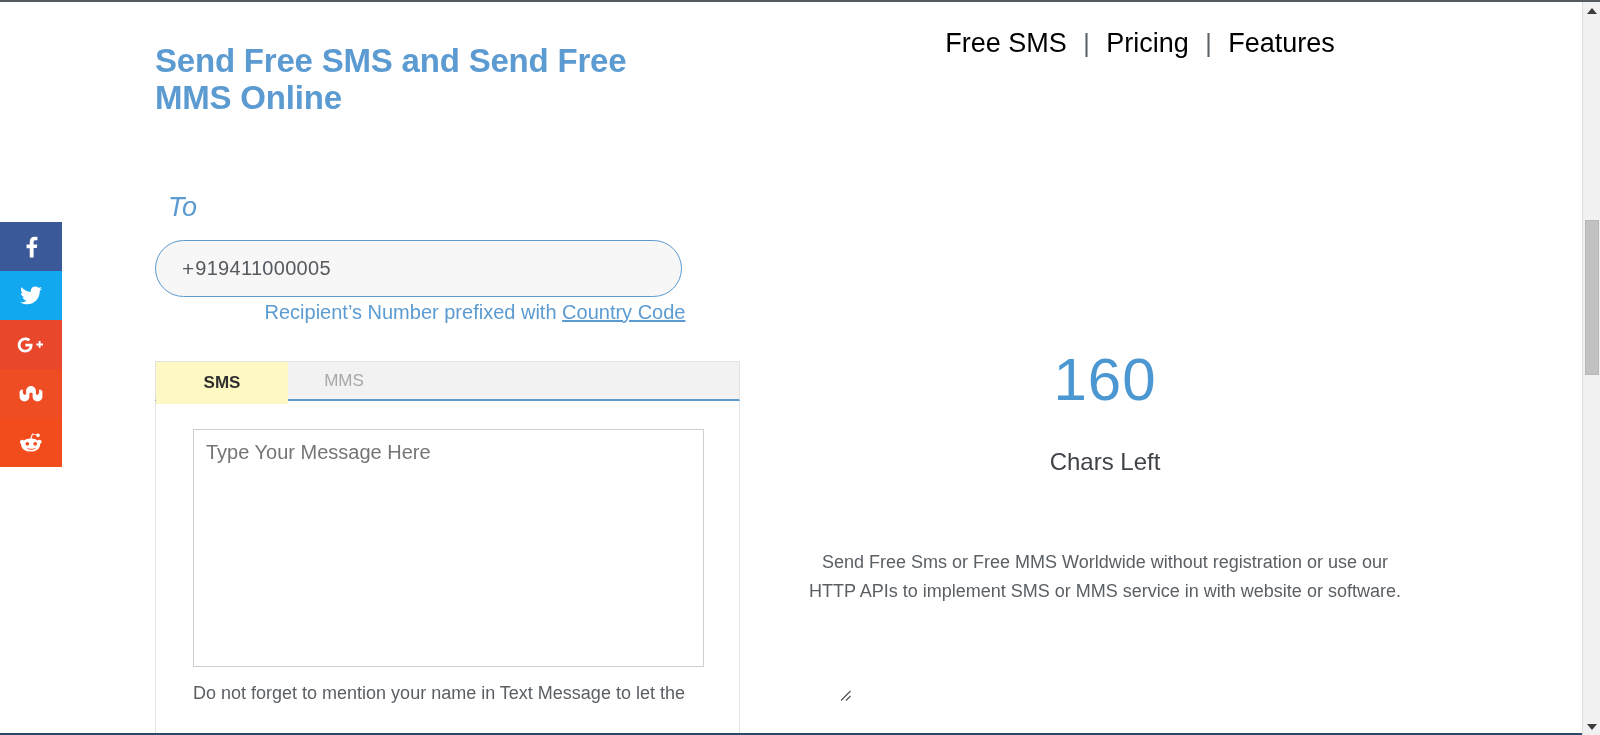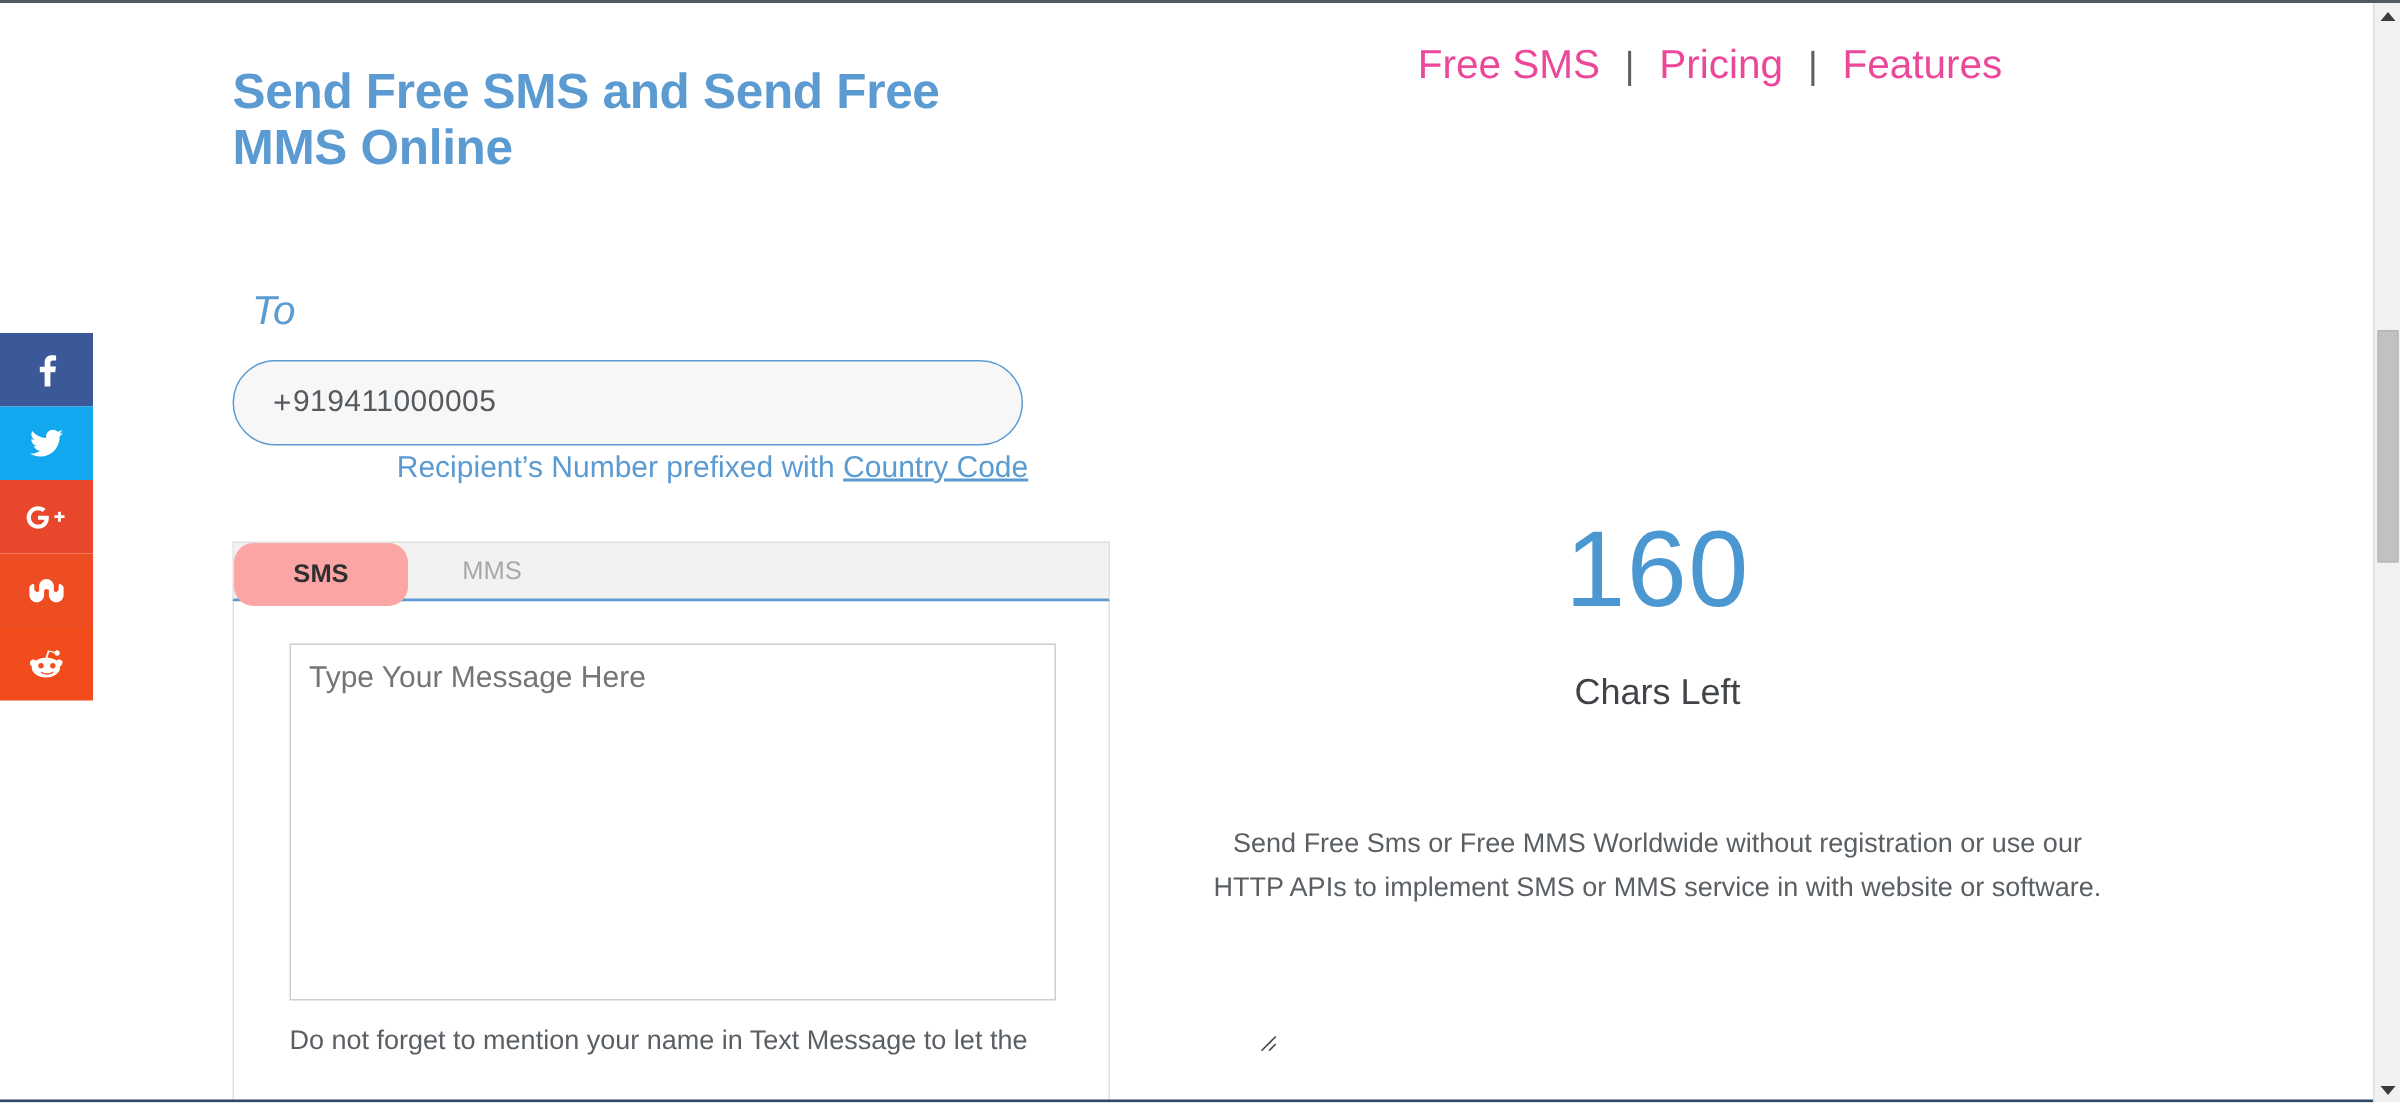--- a/index.html
+++ b/index.html
@@ -53,21 +53,21 @@
     text-align: center;
     padding-top: 8px;
   }
   .nav-row {
     font-size: 27px;
     line-height: 66px;
     color: #4a97d2;
     white-space: nowrap;
   }
   .nav-link {
-    color: #ec4899;
+    color: #000000;
     text-decoration: none;
     cursor: pointer;
   }
   .nav-sep {
     color: #5a5f64;
     padding: 0 9px;
     font-size: 25px;
   }
 
   
@@ -146,27 +146,26 @@
   }
   .tab {
     display: flex;
     align-items: center;
     justify-content: center;
     font-size: 17px;
     cursor: pointer;
     user-select: none;
   }
   .tab.active {
-    width: 116px;
-    background: #fca5a5;
+    width: 132px;
+    background: #fef9c3;
     color: #2f2f2f;
     font-weight: bold;
     margin-bottom: -2px;
     height: 42px;
-    border-radius: 13px;
   }
   .tab.inactive {
     width: 112px;
     color: #a8a8a8;
     background: transparent;
   }
   #tab-panel {
     border-left: 1px solid #e2e2e2;
     border-right: 1px solid #e2e2e2;
     background: #ffffff;
@@ -203,21 +202,21 @@
   }
 
   
   #right-col {
     position: absolute;
     left: 790px; top: 330px;
     width: 630px;
     text-align: center;
   }
   #chars-count {
-    font-size: 72px;
+    font-size: 60px;
     line-height: 96px;
     color: #4a97d2;
     font-weight: normal;
     letter-spacing: 1px;
   }
   #chars-label {
     font-size: 24px;
     color: #404448;
     margin-top: 20px;
   }

